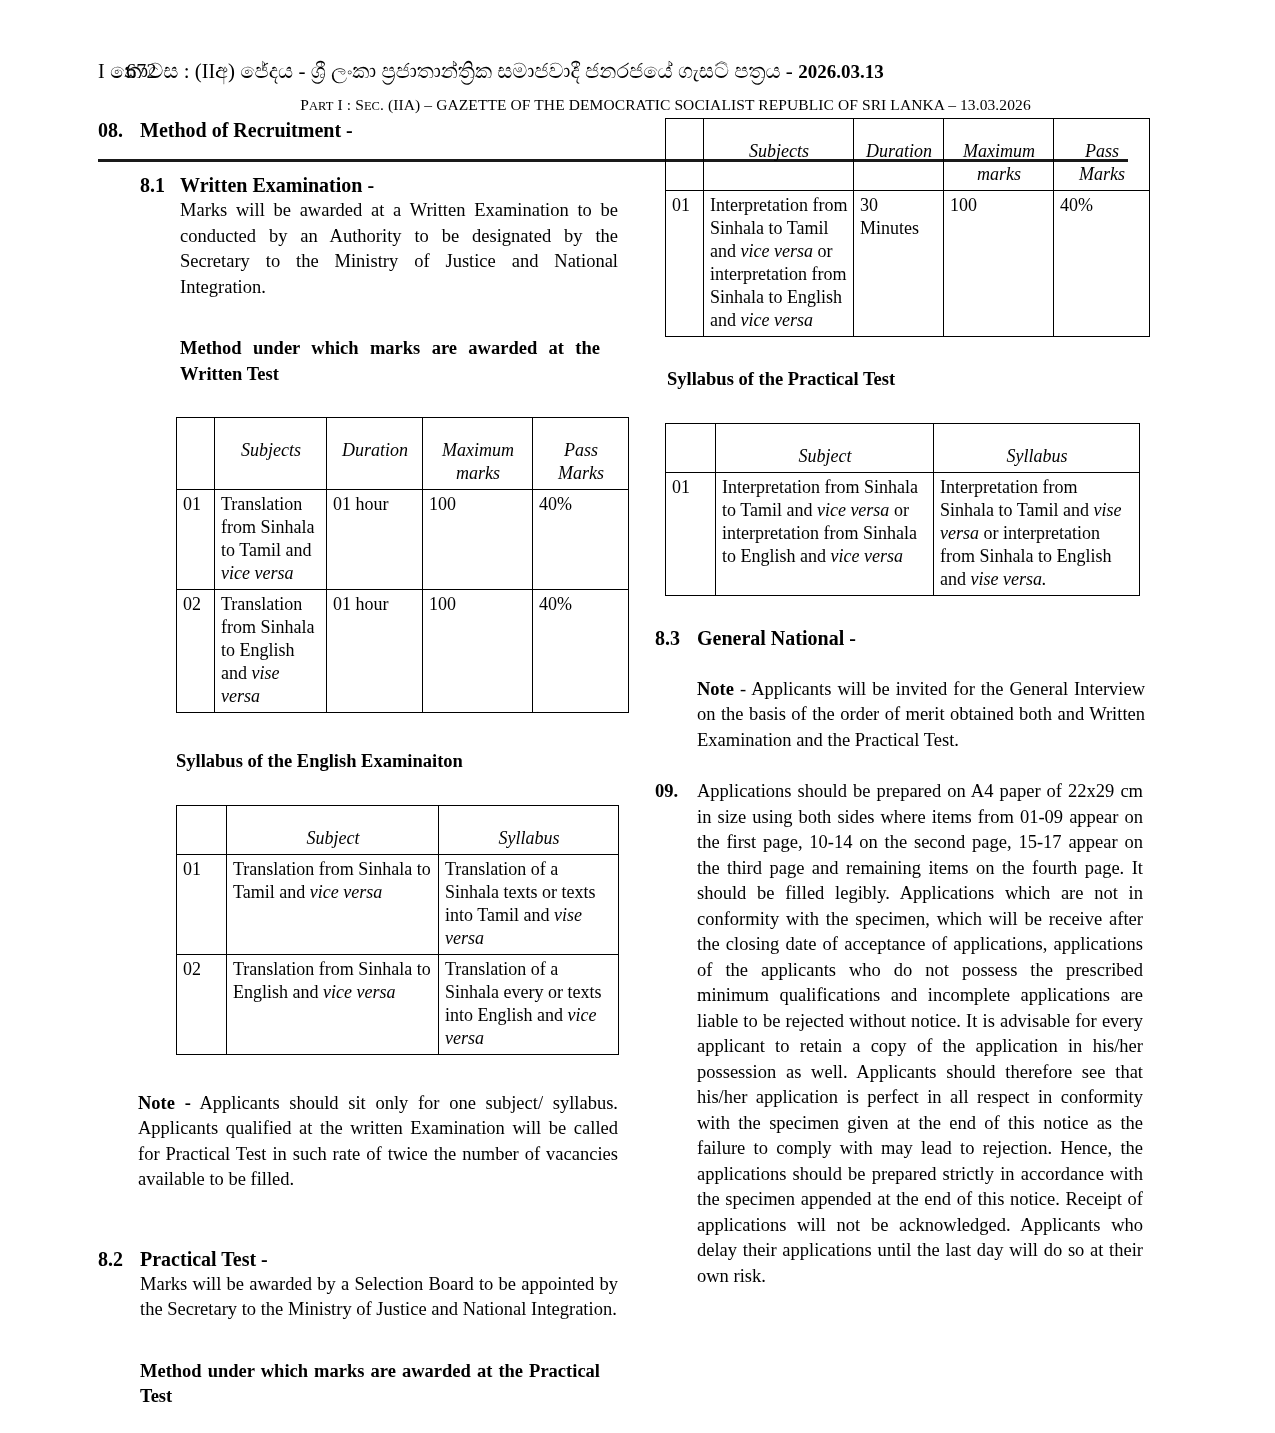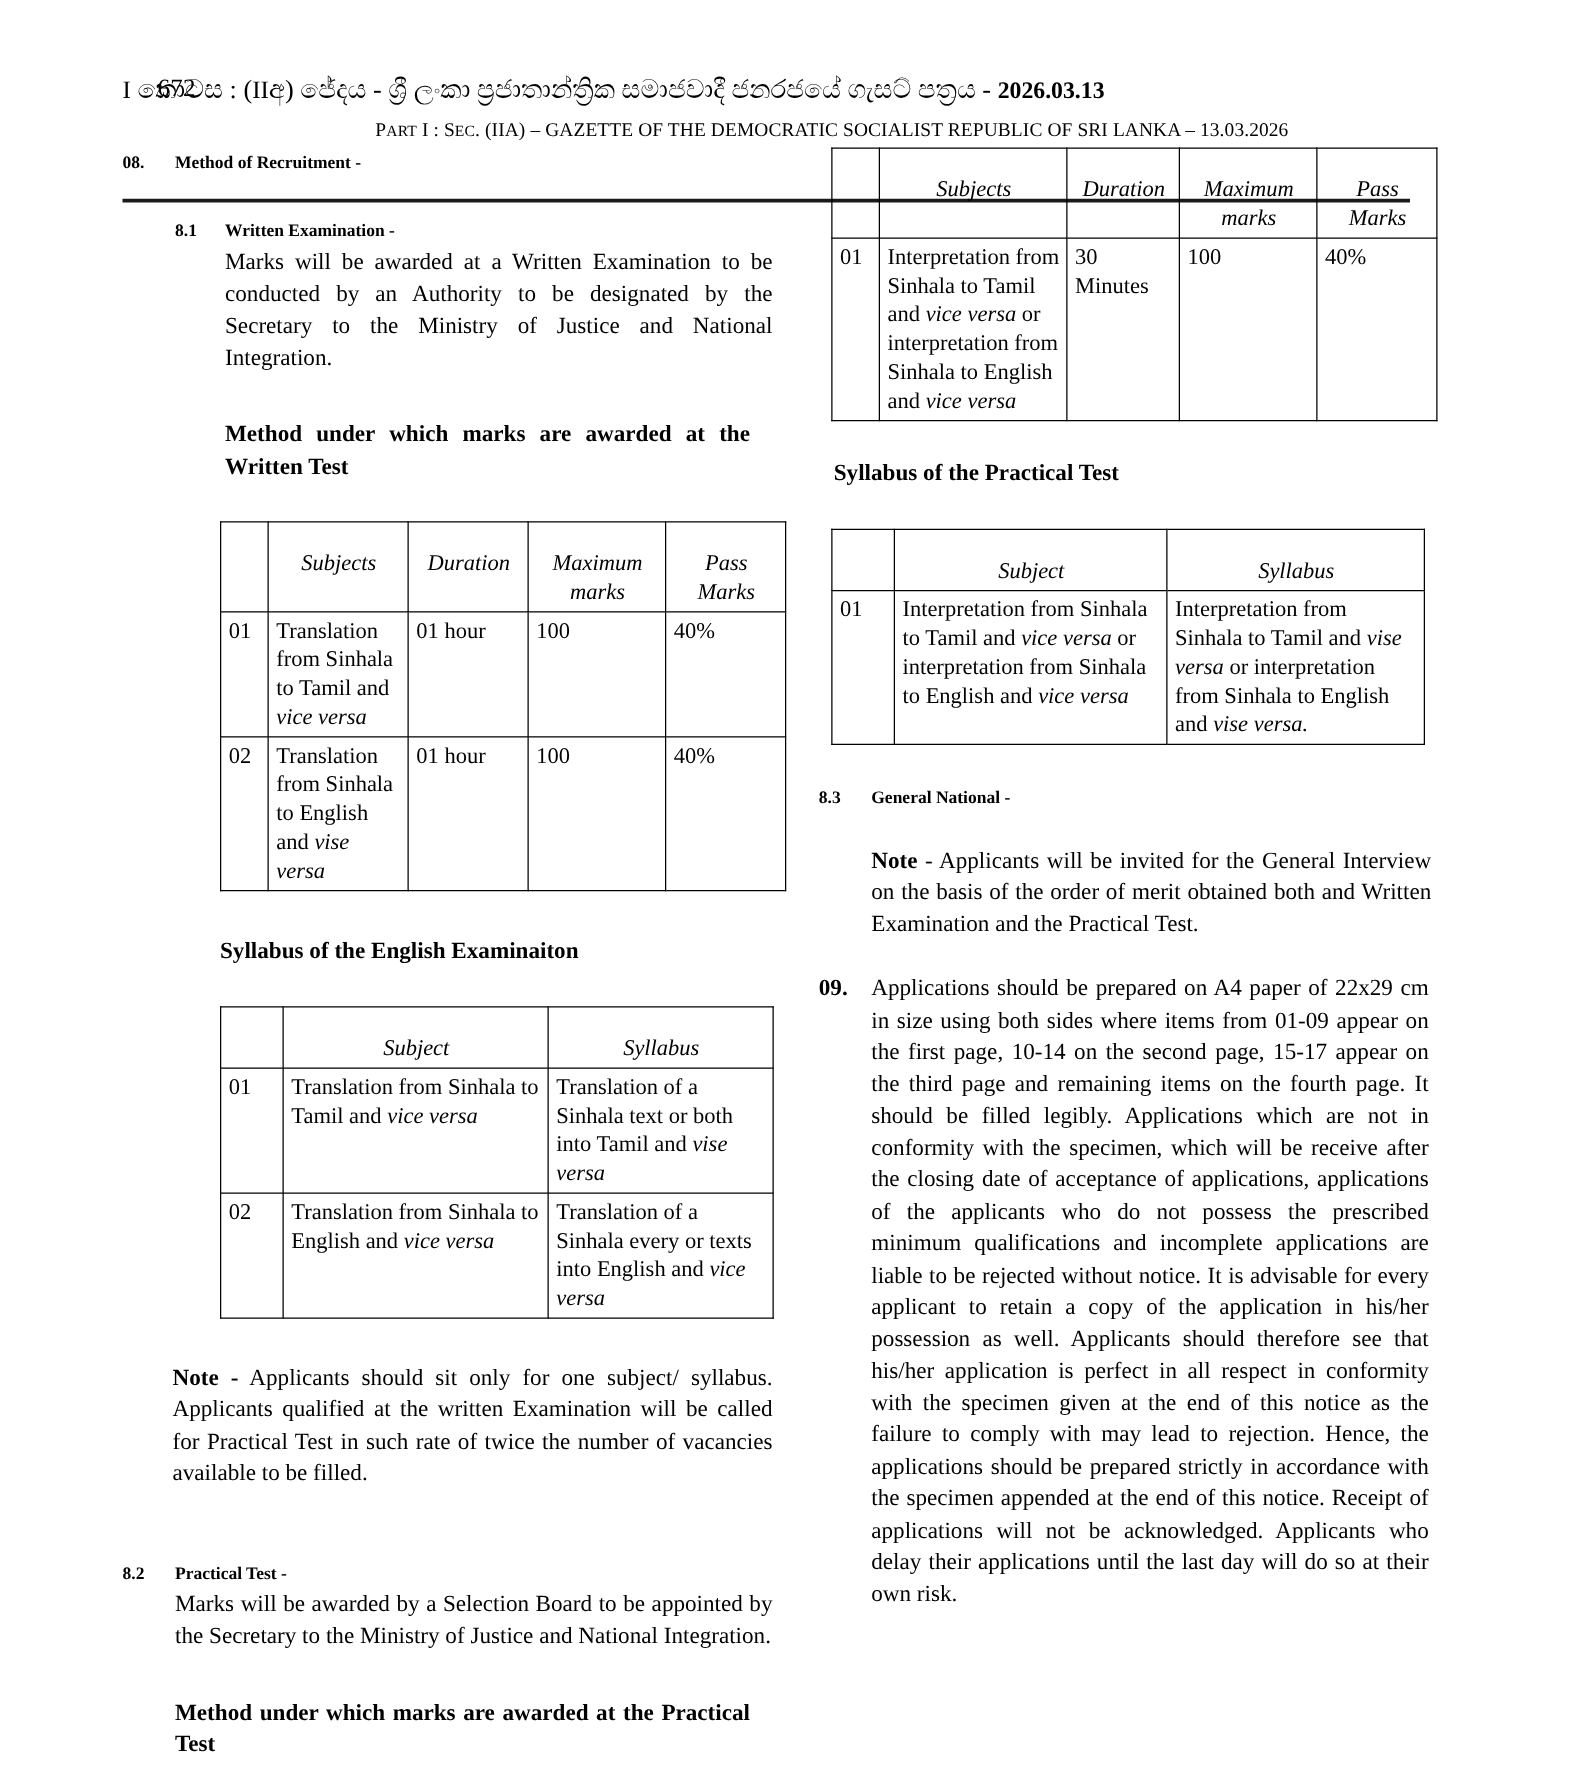--- a/index.html
+++ b/index.html
@@ -92,21 +92,21 @@
   .col {
     position: absolute;
     top: 0;
   }
   .col-left  { left: 98px;  width: 520px; }
   .col-right { left: 655px; width: 490px; }
 
   
   .sec-head {
     font-weight: bold;
-    font-size: 14px;
+    font-size: 20px;
     line-height: 25px;
   }
   .sec-num {
     display: inline-block;
     width: 42px;
     vertical-align: top;
   }
   .sec-num-sub {
     display: inline-block;
     width: 40px;
@@ -289,21 +289,21 @@
             <tr>
               <th class="hdr">&nbsp;</th>
               <th class="hdr">Subject</th>
               <th class="hdr">Syllabus</th>
             </tr>
           </thead>
           <tbody>
             <tr>
               <td class="num">01</td>
               <td><span>Translation from Sinhala to Tamil and </span><span class="ital">vice versa</span></td>
-              <td><span>Translation of a Sinhala text or both into Tamil and </span><span class="ital">vise versa</span></td>
+              <td><span>Translation of a Sinhala texts or texts into Tamil and </span><span class="ital">vise versa</span></td>
             </tr>
             <tr>
               <td class="num">02</td>
               <td><span>Translation from Sinhala to English and </span><span class="ital">vice versa</span></td>
               <td><span>Translation of a Sinhala every or texts into English and </span><span class="ital">vice versa</span></td>
             </tr>
           </tbody>
         </table>
       </div>
 

